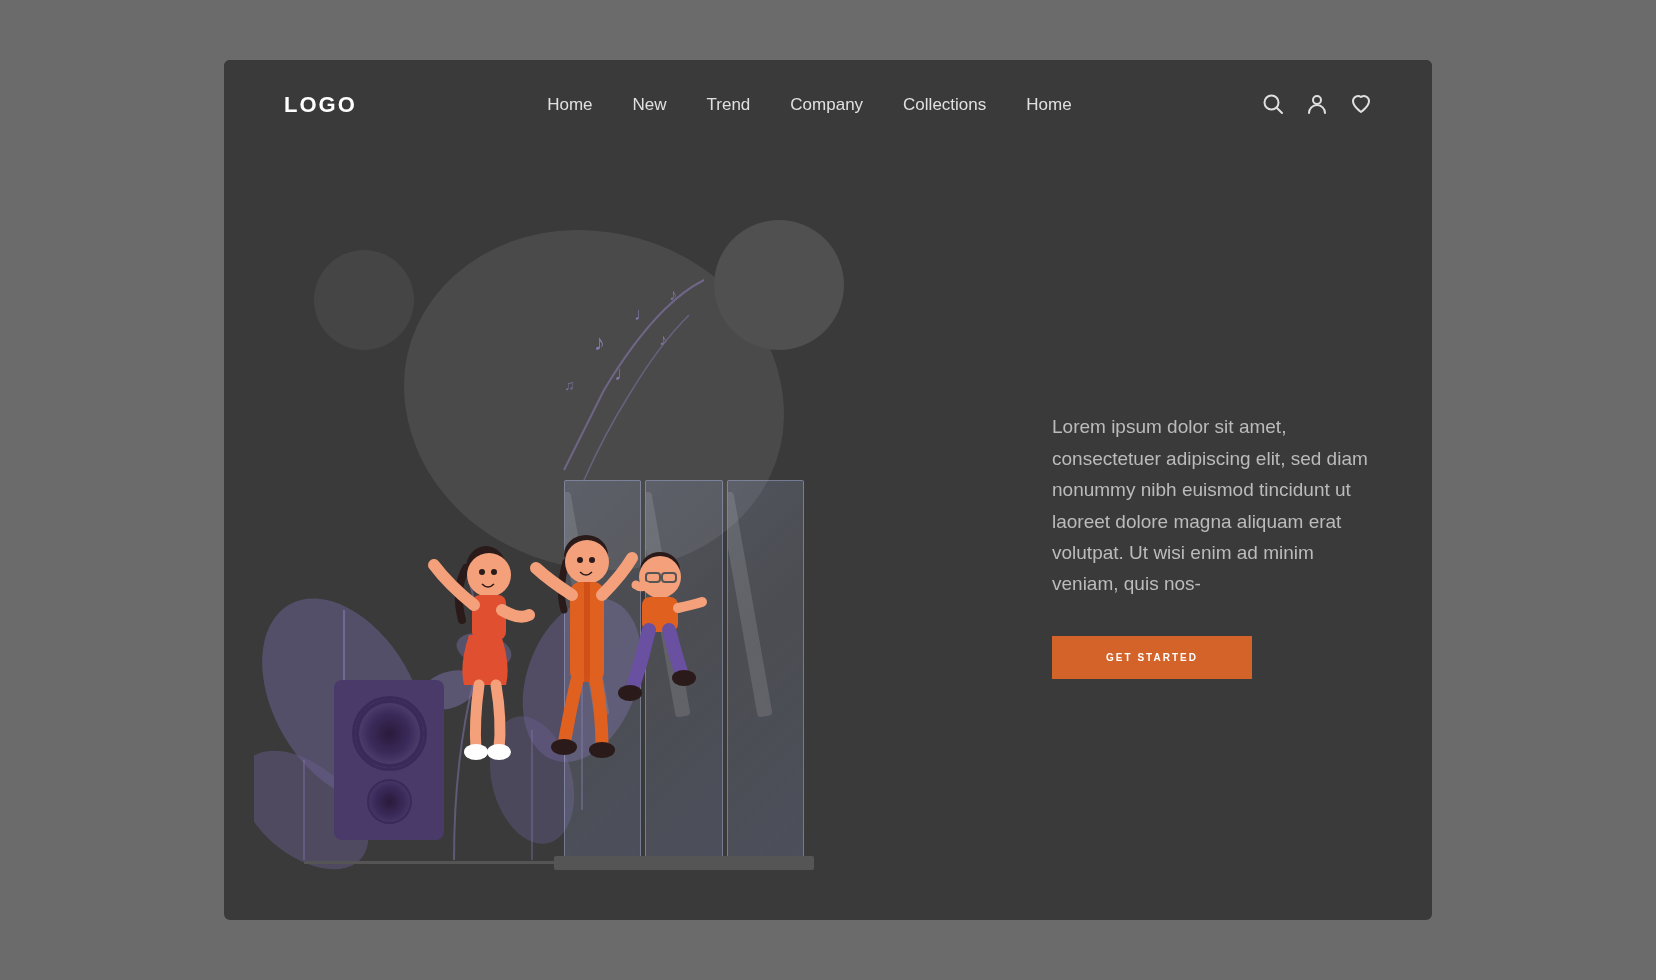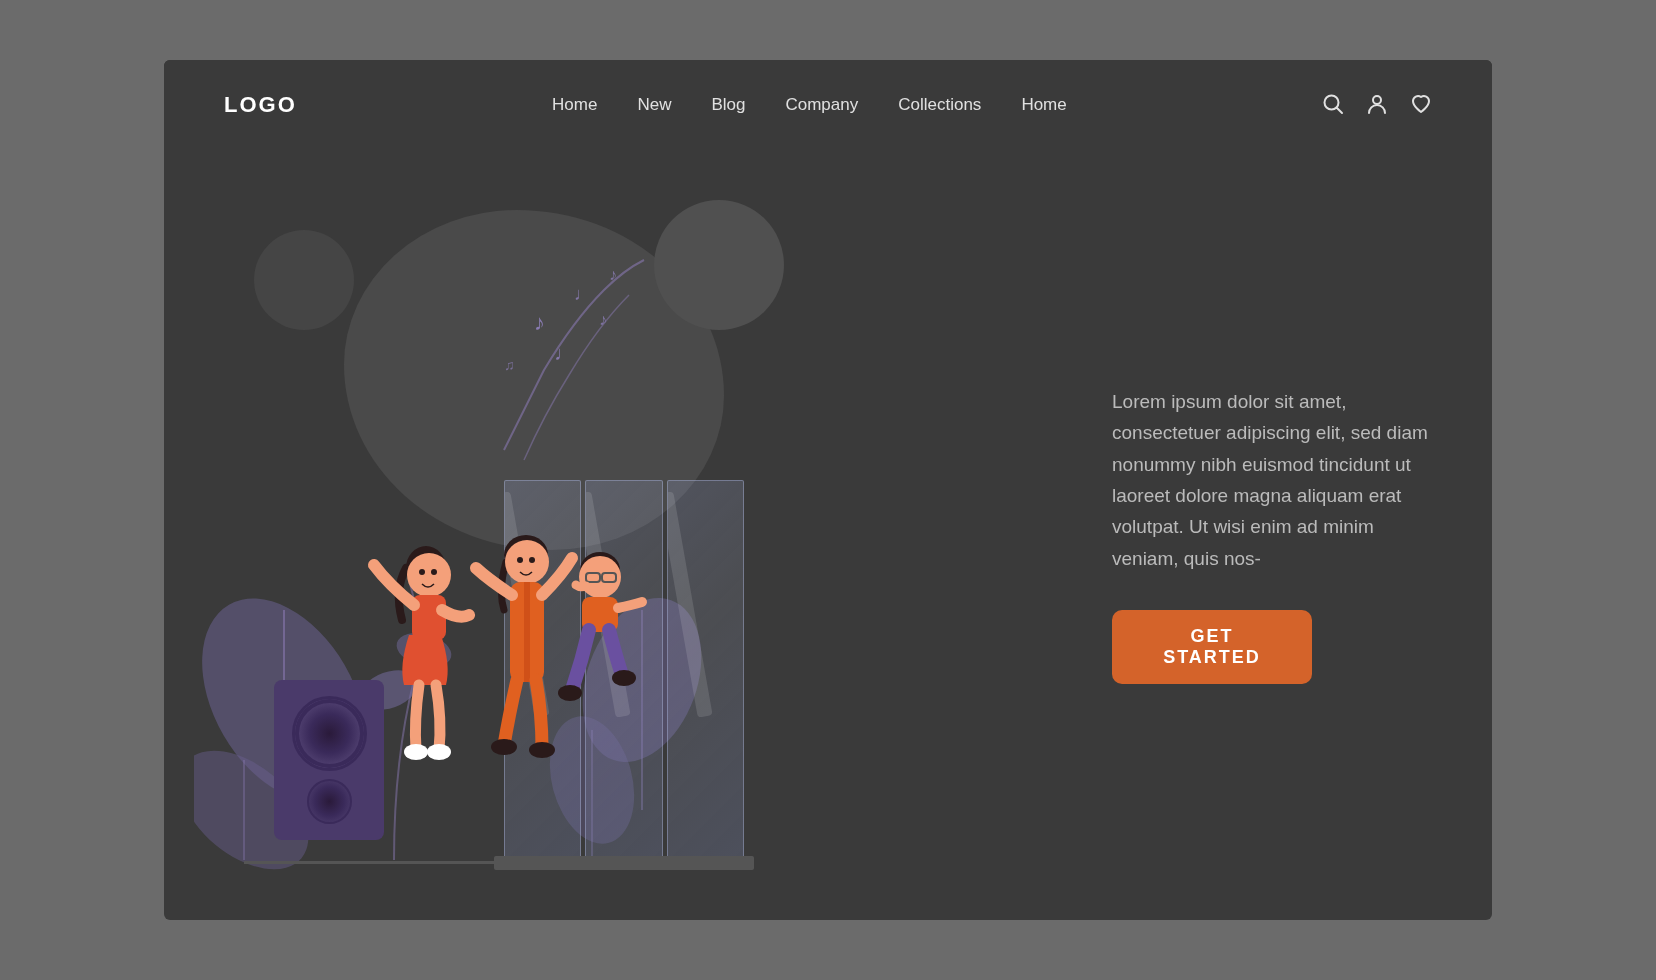--- a/index.html
+++ b/index.html
@@ -5,28 +5,29 @@
     * { margin: 0; padding: 0; box-sizing: border-box; }
     body {
       background-color: #6b6b6b;
       display: flex;
       align-items: center;
       justify-content: center;
       min-height: 100vh;
       font-family: 'Arial', sans-serif;
     }
     .page-wrapper {
-      width: 1328px;
+      width: 1208px;
       height: 860px;
       background-color: #3a3a3a;
       border-radius: 6px;
       overflow: hidden;
       position: relative;
       display: flex;
       flex-direction: column;
+      gap: 20px;
     }
     
     .header {
       display: flex;
       align-items: center;
       justify-content: space-between;
       padding: 0 60px;
       height: 90px;
       background-color: #3a3a3a;
       flex-shrink: 0;
@@ -217,25 +218,25 @@
       font-size: 19px;
       color: #bbbbbb;
       line-height: 1.65;
       margin-bottom: 36px;
     }
     .get-started-btn {
       background-color: #d4632a;
       color: #ffffff;
       border: none;
       padding: 16px 32px;
-      font-size: 18px;
+      font-size: 10px;
       font-weight: 700;
       letter-spacing: 2px;
       cursor: pointer;
-      border-radius: 10px;
+      border-radius: 0;
       width: 200px;
       text-align: center;
     }
 
     
     .floor-line {
       position: absolute;
       bottom: 56px;
       left: 80px;
       right: 420px;
@@ -247,21 +248,21 @@
 </head>
 <body>
 
 <div class="page-wrapper">
 
   <header class="header">
     <div class="logo">LOGO</div>
     <nav class="nav">
       <a class="nav-item">Home</a>
       <a class="nav-item">New</a>
-      <a class="nav-item">Blog</a>
+      <a class="nav-item">Trend</a>
       <a class="nav-item">Company</a>
       <a class="nav-item">Collections</a>
       <a class="nav-item">Home</a>
     </nav>
     <div class="header-icons">
       <span class="header-icon">
         <svg width="22" height="22" viewBox="0 0 22 22" fill="none" xmlns="http://www.w3.org/2000/svg">
           <circle cx="9.5" cy="9.5" r="7" stroke="#e0e0e0" stroke-width="2"></circle>
           <line x1="14.5" y1="14.5" x2="20" y2="20" stroke="#e0e0e0" stroke-width="2" stroke-linecap="round"></line>
         </svg>

